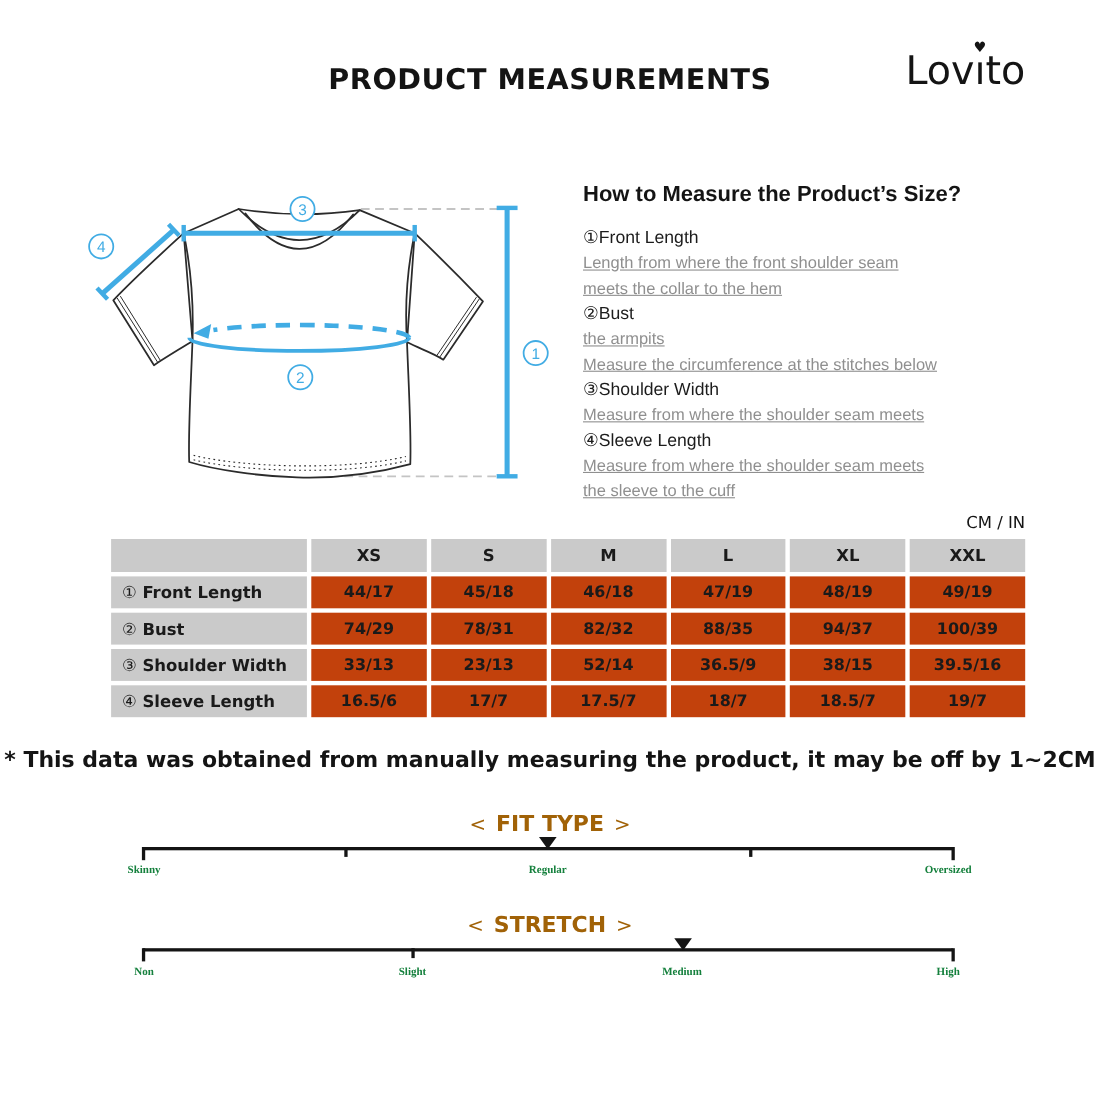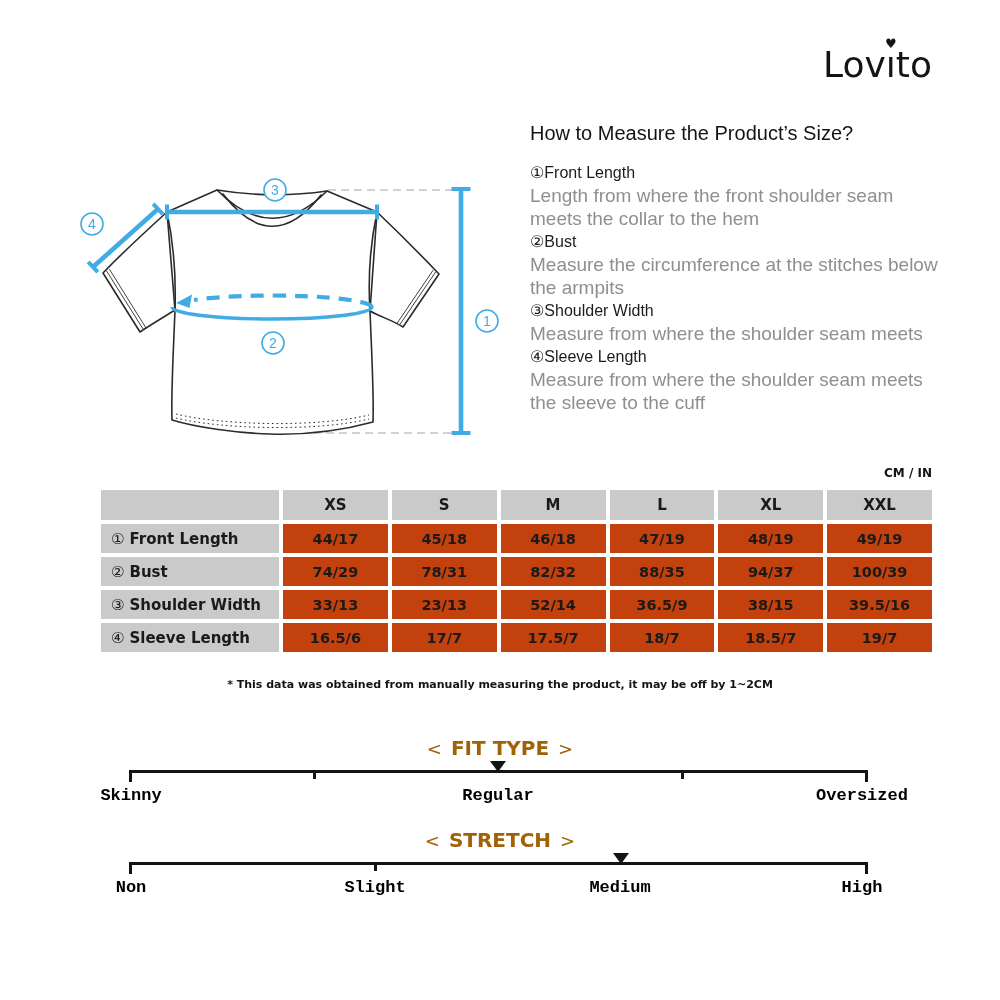--- a/index.html
+++ b/index.html
@@ -23,76 +23,77 @@
   .logo .heart {
     position:absolute; left:50%; top:-7px; transform:translateX(-50%);
     font-size:13px; line-height:13px; color:#141414;
   }
 
   
   .diagram { position:absolute; left:60px; top:150px; width:460px; height:320px; }
 
   
   .guide { position:absolute; left:530px; top:122px; width:412px; }
-  .guide h2 { font-size:20px; font-weight:400; color:#141414; margin-bottom:16px; }
+  .guide h2 { font-size:20px; font-weight:700; color:#141414; margin-bottom:16px;margin-top:44px; }
   .guide .term { font-size:16px; font-weight:400; color:#1c1c1c; line-height:23px; }
-  .guide .desc { font-size:19px; font-weight:400; color:#8f8f8f; line-height:23px; }
+  .guide .desc { font-size:15px; font-weight:400; color:#8f8f8f; line-height:23px;text-decoration:underline; }
 
   
   .unit-label {
     position:absolute; right:68px; top:466px;
-    font-family:"DejaVu Sans", sans-serif; font-weight:700; font-size:12px; color:#141414;
+    font-family:"DejaVu Sans", sans-serif; font-weight:400; font-size:15px; color:#141414;
   }
   .size-table {
     position:absolute; left:65px; top:490px; width:867px;
     display:grid; grid-template-columns:178px repeat(6, 1fr);
     grid-template-rows:30px 29px 29px 29px 29px; gap:4px;
     font-family:"DejaVu Sans", sans-serif;
     padding-left:36px;
   }
   .size-table .cell { display:flex; align-items:center; justify-content:center; }
   .size-table .corner, .size-table .head, .size-table .rowlabel { background:#cacaca; }
   .size-table .head { font-weight:700; font-size:15px; color:#1a1a1a; }
   .size-table .rowlabel {
     justify-content:flex-start; padding-left:10px; gap:5px;
     font-weight:700; font-size:15px; color:#1a1a1a;
   }
   .size-table .rowlabel .circ { font-weight:400; font-size:15px; }
   .size-table .val { background:#c2410c; font-weight:700; font-size:14.5px; color:#1a1a1a; }
 
   .disclaimer {
     position:absolute; left:0; right:0; top:678px; text-align:center;
-    font-family:"DejaVu Sans", sans-serif; font-weight:700; font-size:11px; color:#141414;
+    font-family:"DejaVu Sans", sans-serif; font-weight:700; font-size:20px; color:#141414;
   }
 
   
   .scale-heading {
     position:absolute; left:0; right:0; text-align:center;
     font-family:"DejaVu Sans", sans-serif; font-weight:800; font-size:20px; color:#a16207;
   }
   .scale-heading .brk { font-weight:400; font-size:18px; padding:0 9px; }
   .slider { position:absolute; left:0; top:0; width:1000px; height:0; }
   .slider .line { position:absolute; left:130px; width:736px; height:3px; background:#141414; }
   .slider .tick { position:absolute; width:3px; height:12px; background:#141414; }
   .slider .tick.mid { width:2.5px; height:9px; }
   .slider .tri {
     position:absolute; width:0; height:0; transform:translateX(-50%);
     border-left:8.5px solid transparent; border-right:8.5px solid transparent;
     border-top:11px solid #141414;
   }
   .slider .lbl {
     position:absolute; transform:translateX(-50%); white-space:nowrap;
-    font-family:Liberation Mono, monospace; font-weight:700; font-size:17px; color:#000000;
+    font-family:Liberation Serif, serif; font-weight:700; font-size:10px; color:#15803d;
   }
 </style>
 </head>
 <body>
 
 <div class="page">
 
+  <div class="title">PRODUCT MEASUREMENTS</div>
   <div class="logo"><span>Lov</span><span class="iwrap">ı<span class="heart">♥</span></span><span>to</span></div>
 
   <svg class="diagram" viewBox="0 0 460 320" xmlns="http://www.w3.org/2000/svg">
 
     <g stroke="#c4c4c4" stroke-width="1.6" stroke-dasharray="8 5" fill="none">
       <path d="M268,40 H395"></path>
       <path d="M214,283 H395"></path>
     </g>
 
     <g stroke="#2b2b2b" stroke-width="1.6" stroke-linejoin="round" stroke-linecap="round" fill="#ffffff">
@@ -150,22 +151,22 @@
       <text x="32" y="79" fill="#41ACE4">4</text>
     </g>
   </svg>
 
   <div class="guide">
     <h2>How to Measure the Product’s Size?</h2>
     <div class="term"><span>①</span><span>Front Length</span></div>
     <div class="desc">Length from where the front shoulder seam</div>
     <div class="desc">meets the collar to the hem</div>
     <div class="term"><span>②</span><span>Bust</span></div>
+    <div class="desc">the armpits</div>
     <div class="desc">Measure the circumference at the stitches below</div>
-    <div class="desc">the armpits</div>
     <div class="term"><span>③</span><span>Shoulder Width</span></div>
     <div class="desc">Measure from where the shoulder seam meets</div>
     <div class="term"><span>④</span><span>Sleeve Length</span></div>
     <div class="desc">Measure from where the shoulder seam meets</div>
     <div class="desc">the sleeve to the cuff</div>
   </div>
 
   <div class="unit-label">CM / IN</div>
 
   <div class="size-table">

